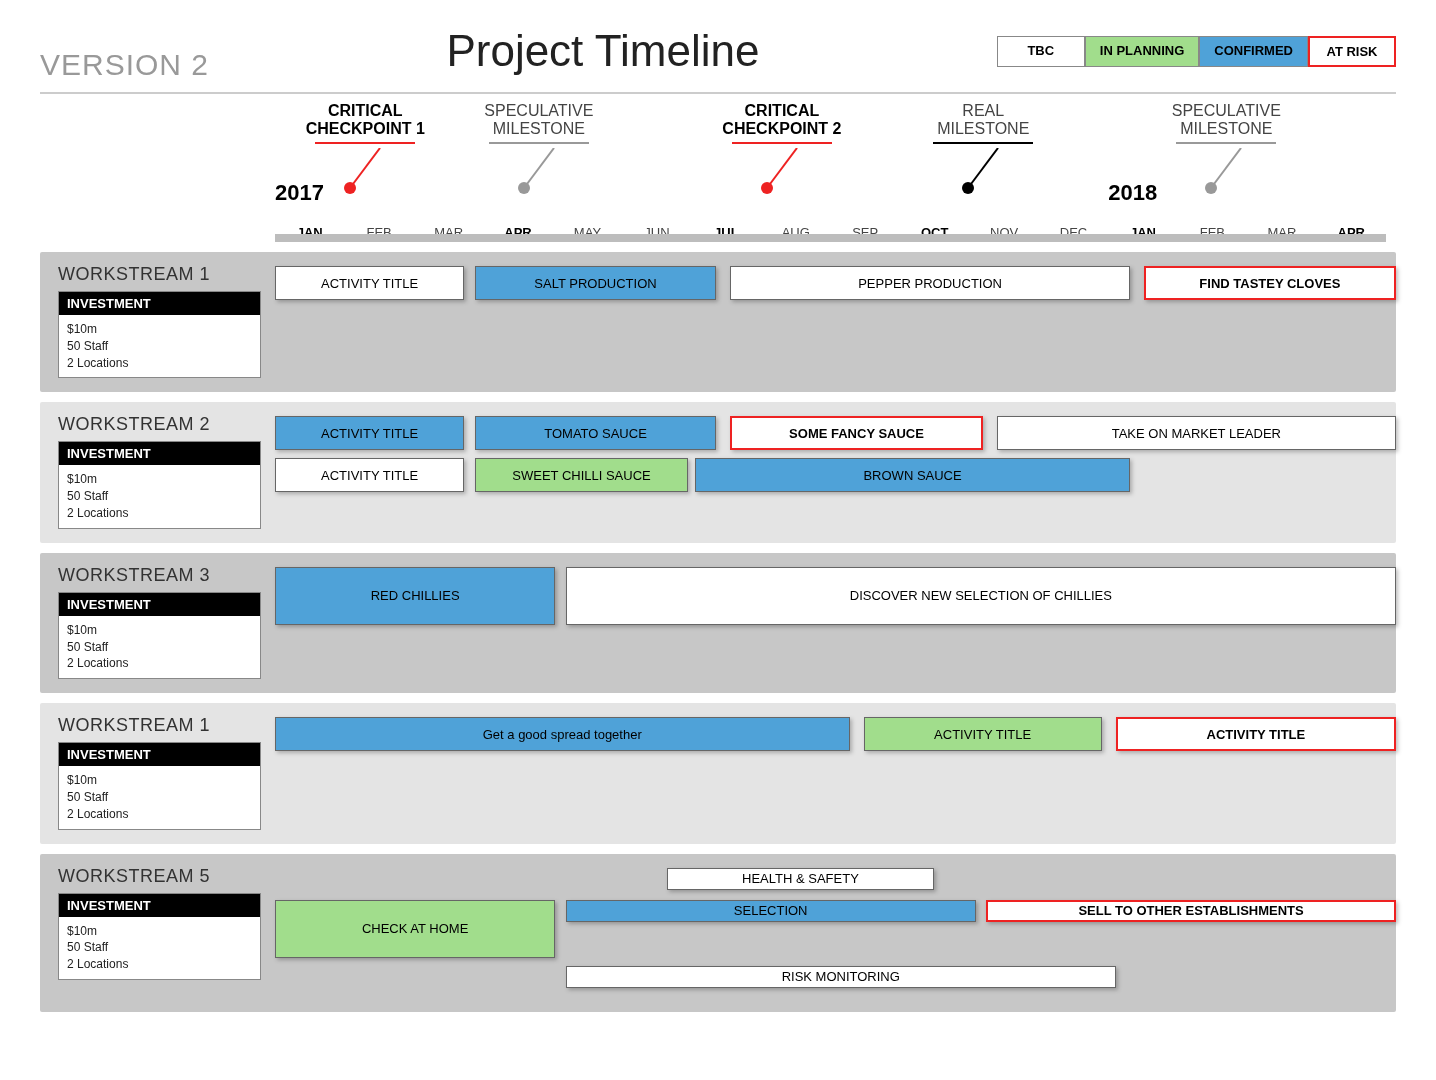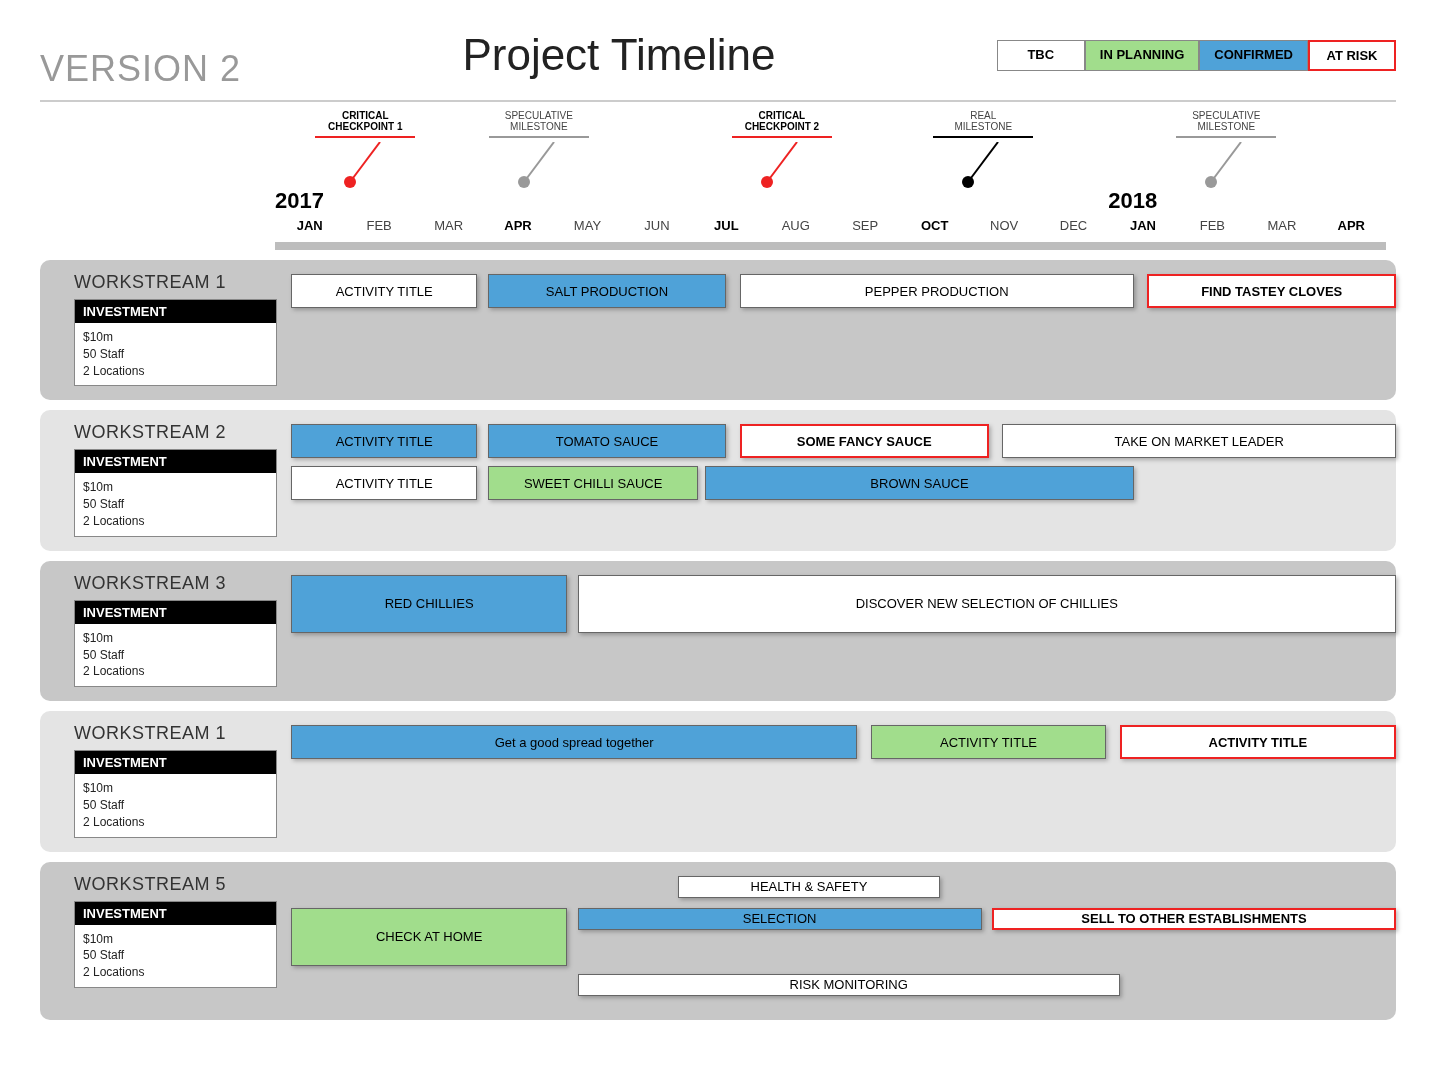--- a/index.html
+++ b/index.html
@@ -12,63 +12,63 @@
     position: relative;
   }
   .header {
     display: flex;
     align-items: center;
     justify-content: space-between;
     padding-bottom: 10px;
     border-bottom: 2px solid #ccc;
     margin-bottom: 8px;
   }
-  .version { color: #999; font-size: 36px; letter-spacing: 1px; margin-top: 28px; }
+  .version { color: #999; font-size: 30px; letter-spacing: 1px; margin-top: 28px; }
   .title   { font-size: 44px; color: #222; flex: 1; text-align: center; }
   .legend  { display: flex; }
   .legend-item {
     font-size: 13px; font-weight: bold; padding: 6px 14px;
     border: 1px solid #888; text-align: center; min-width: 88px;
   }
   .tbc      { background:#fff; }
   .planning { background:#a1dd8c; }
   .confirmed{ background:#4fa2d8; }
   .atrisk   { background:#fff; border:2px solid #e22; color:#000; }
 
   
   .timeline-wrap { position: relative; margin-left: 235px; margin-right: 10px; }
   .axis-row { position: relative; height: 140px; }
   .axis-band {
     position:absolute; left:0; right:0; bottom:0; height:8px;
     background:#bdbdbd;
   }
-  .months { position:absolute; left:0; right:0; bottom:17px; display:flex; }
+  .months { position:absolute; left:0; right:0; bottom:2px; display:flex; }
   .month  { flex:1; text-align:center; font-size:13px; color:#444; }
   .month.bold { font-weight:bold; color:#000; }
   .years  { position:absolute; left:0; right:0; bottom:36px; display:flex; }
   .year   { flex:1; font-size:22px; font-weight:bold; color:#000; text-align:left; }
   .marker {
     position:absolute; top:0; width:160px; text-align:center;
-    font-size:10px; color:#444; transform:translateX(-50%);
+    font-size:16px; color:#444; transform:translateX(-50%);
   }
   .marker .lbl { display:block; }
   .marker .lbl.crit { font-weight:bold; color:#000; }
   .marker .line {
     width:100px; height:2px; margin:4px auto 0;
   }
   .marker .pin { position:relative; height:50px; margin-top:4px; }
   .marker .pin svg { position:absolute; left:50%; top:0; transform:translateX(-50%); }
   .line.red  { background:#e22; }
   .line.grey { background:#999; }
   .line.black{ background:#000; }
 
   
   .stream {
     display:flex; align-items:stretch; margin-top:10px;
-    background:#c7c7c7; border-radius:10px;padding-left:16px;
+    background:#c7c7c7; border-radius:2px;
   }
   .stream.light { background:#e4e4e4; }
   .stream-left {
     width:235px; padding:12px 14px 14px 18px;
     display:flex; flex-direction:column; gap:6px;
   }
   .stream-title { font-size:18px; color:#333; letter-spacing:.5px; }
   .inv-box { border:1px solid #888; background:#fff; font-size:12px; }
   .inv-h { background:#000; color:#fff; font-weight:bold; padding:4px 8px; font-size:13px; }
   .inv-b { padding:6px 8px; color:#222; line-height:1.4; }

